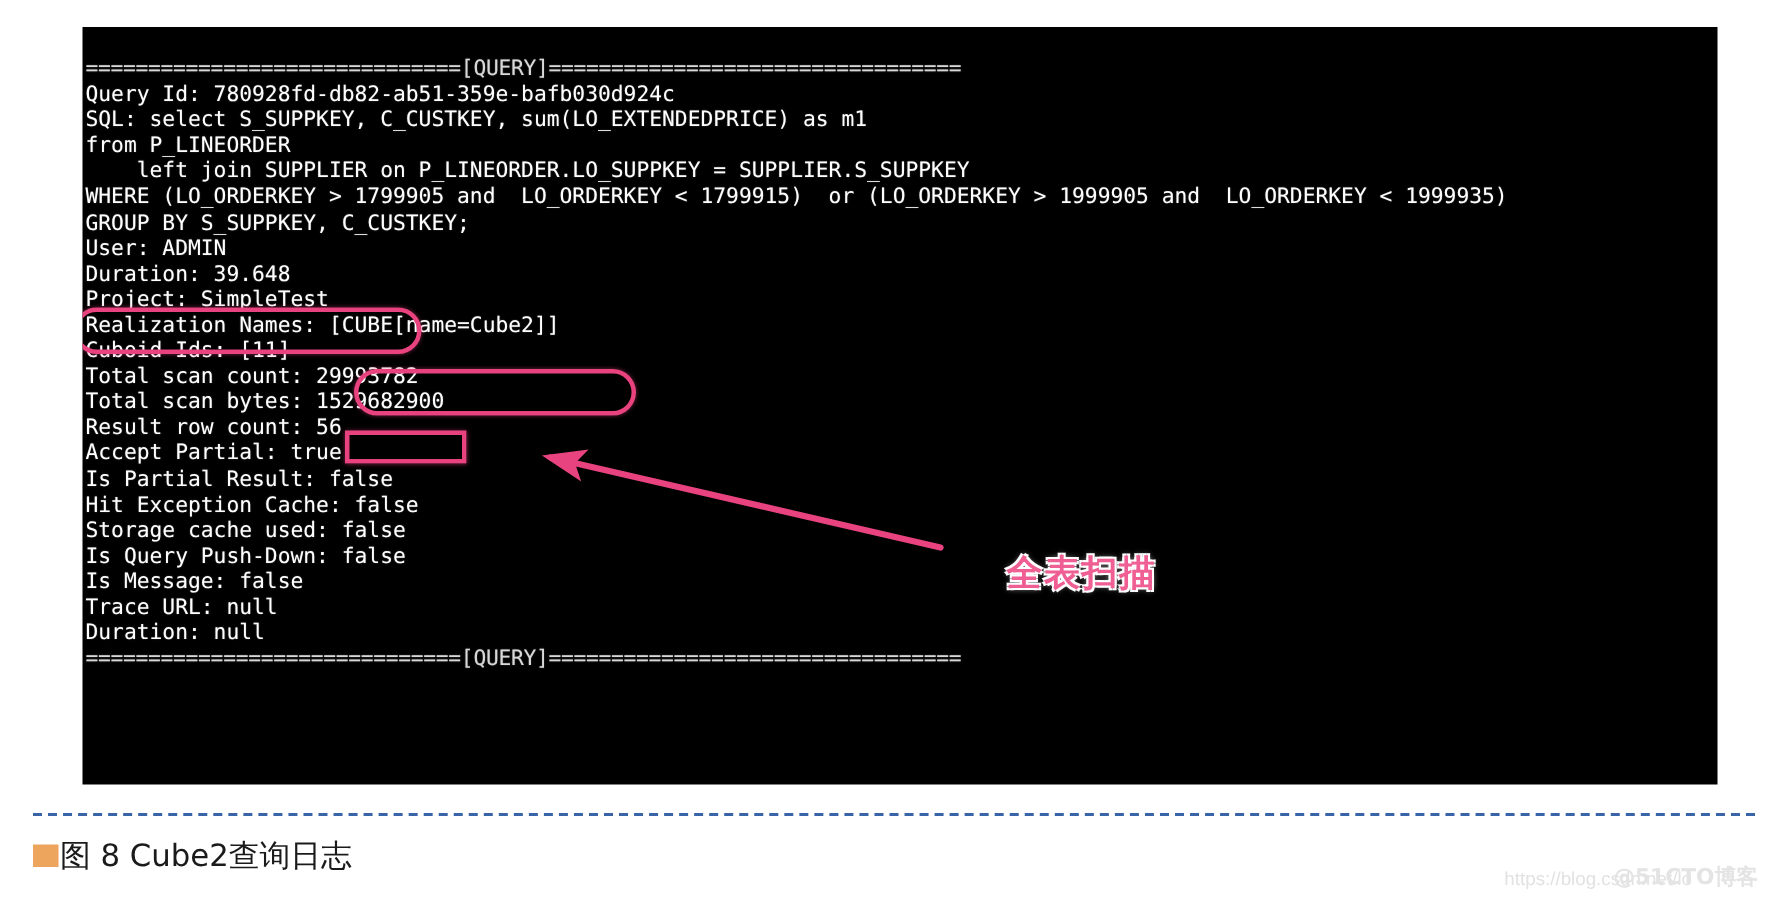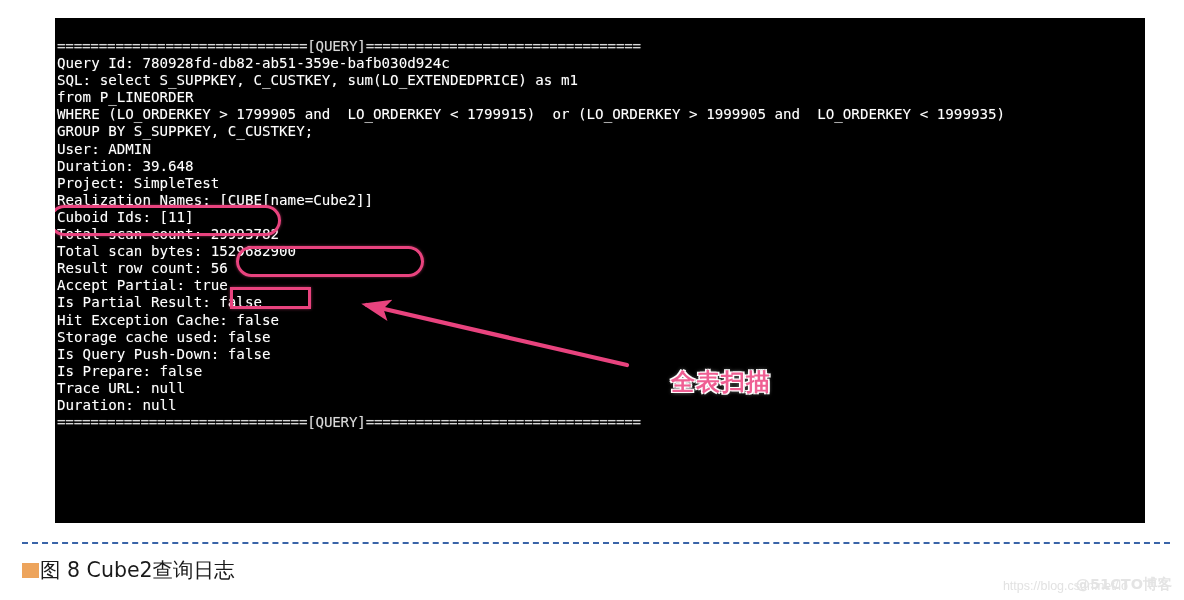--- a/index.html
+++ b/index.html
@@ -167,36 +167,37 @@
 </head>
 <body>
 
 <div id="terminal">
 
   <div id="terminal-lines">
     <div class="tline rule">==============================[QUERY]=================================</div>
     <div class="tline">Query Id: 780928fd-db82-ab51-359e-bafb030d924c</div>
     <div class="tline">SQL: select S_SUPPKEY, C_CUSTKEY, sum(LO_EXTENDEDPRICE) as m1</div>
     <div class="tline">from P_LINEORDER</div>
+    <div class="tline">    left join SUPPLIER on P_LINEORDER.LO_SUPPKEY = SUPPLIER.S_SUPPKEY</div>
     <div class="tline">WHERE (LO_ORDERKEY &gt; 1799905 and  LO_ORDERKEY &lt; 1799915)  or (LO_ORDERKEY &gt; 1999905 and  LO_ORDERKEY &lt; 1999935)</div>
     <div class="tline">GROUP BY S_SUPPKEY, C_CUSTKEY;</div>
     <div class="tline">User: ADMIN</div>
     <div class="tline">Duration: 39.648</div>
     <div class="tline">Project: SimpleTest</div>
     <div class="tline">Realization Names: [CUBE[name=Cube2]]</div>
     <div class="tline">Cuboid Ids: [11]</div>
     <div class="tline">Total scan count: 29993782</div>
     <div class="tline">Total scan bytes: 1529682900</div>
     <div class="tline">Result row count: 56</div>
     <div class="tline">Accept Partial: true</div>
     <div class="tline">Is Partial Result: false</div>
     <div class="tline">Hit Exception Cache: false</div>
     <div class="tline">Storage cache used: false</div>
     <div class="tline">Is Query Push-Down: false</div>
-    <div class="tline">Is Prepare: false</div>
+    <div class="tline">Is Message: false</div>
     <div class="tline">Trace URL: null</div>
     <div class="tline">Duration: null</div>
     <div class="tline rule">==============================[QUERY]=================================</div>
   </div>
 
   <div class="anno-ellipse" id="anno-duration-ellipse"></div>
 
   <div class="anno-ellipse" id="anno-cube-ellipse"></div>
 
   <div id="anno-scan-rect"></div>

